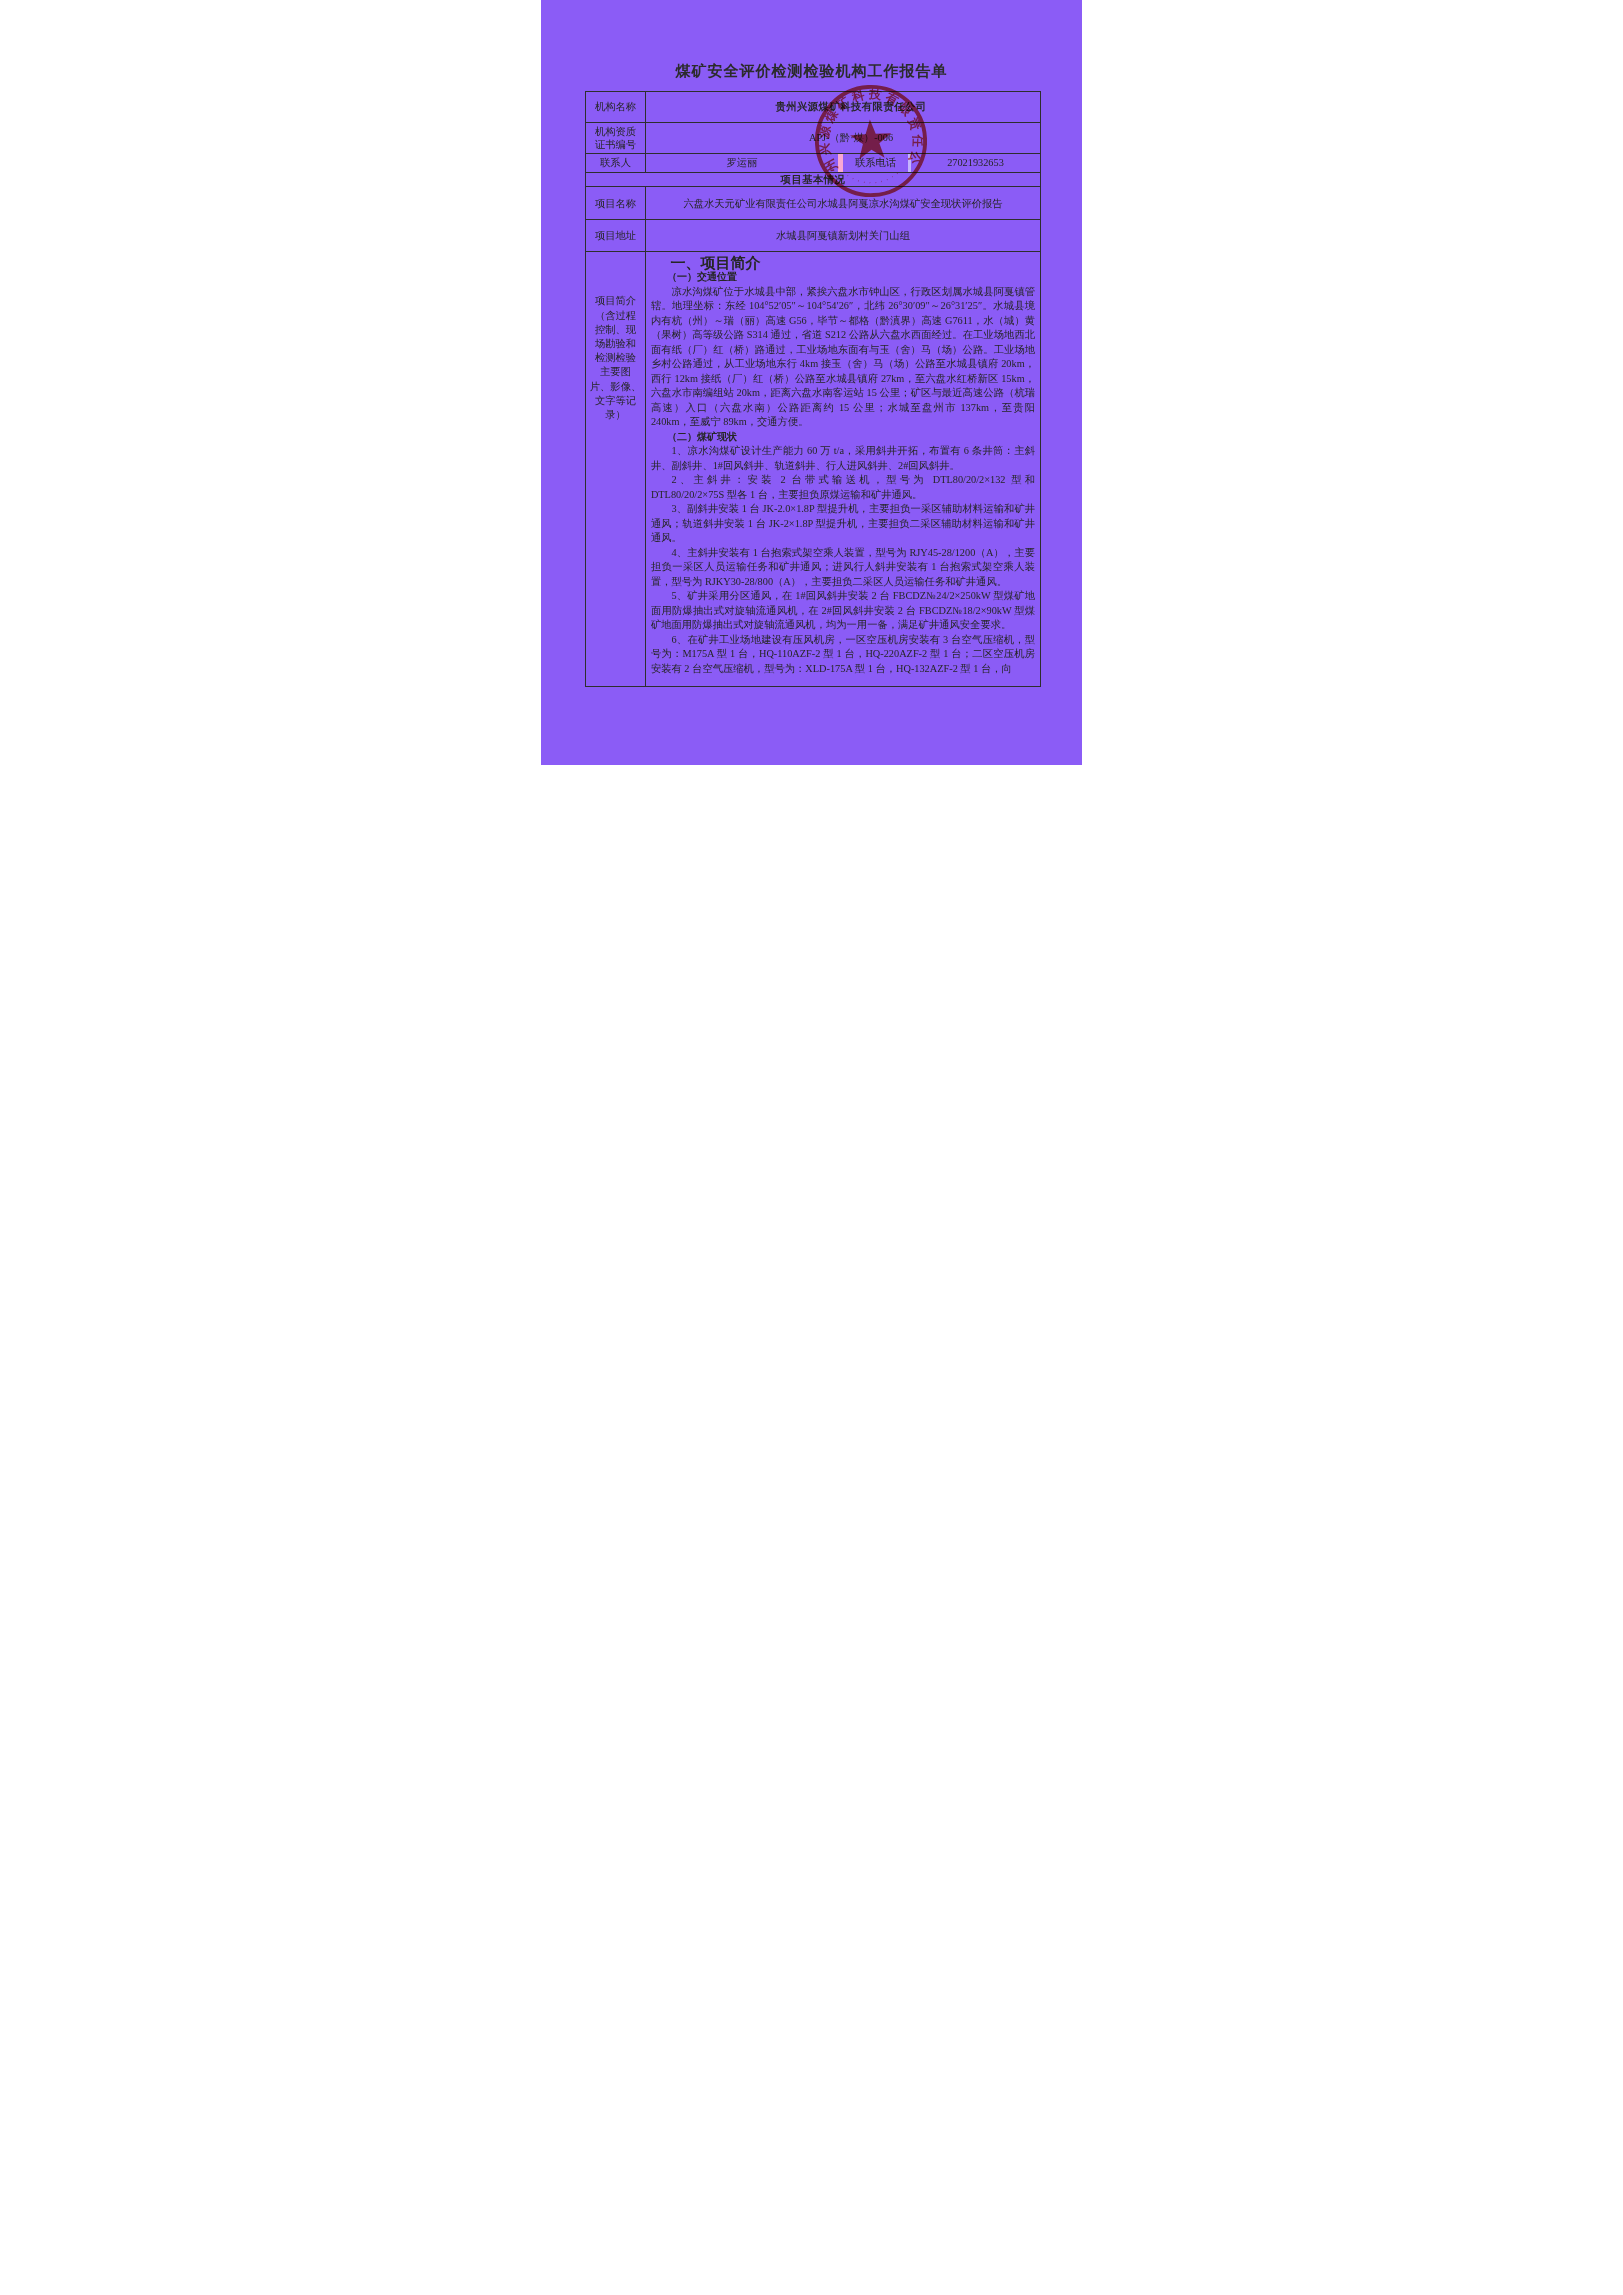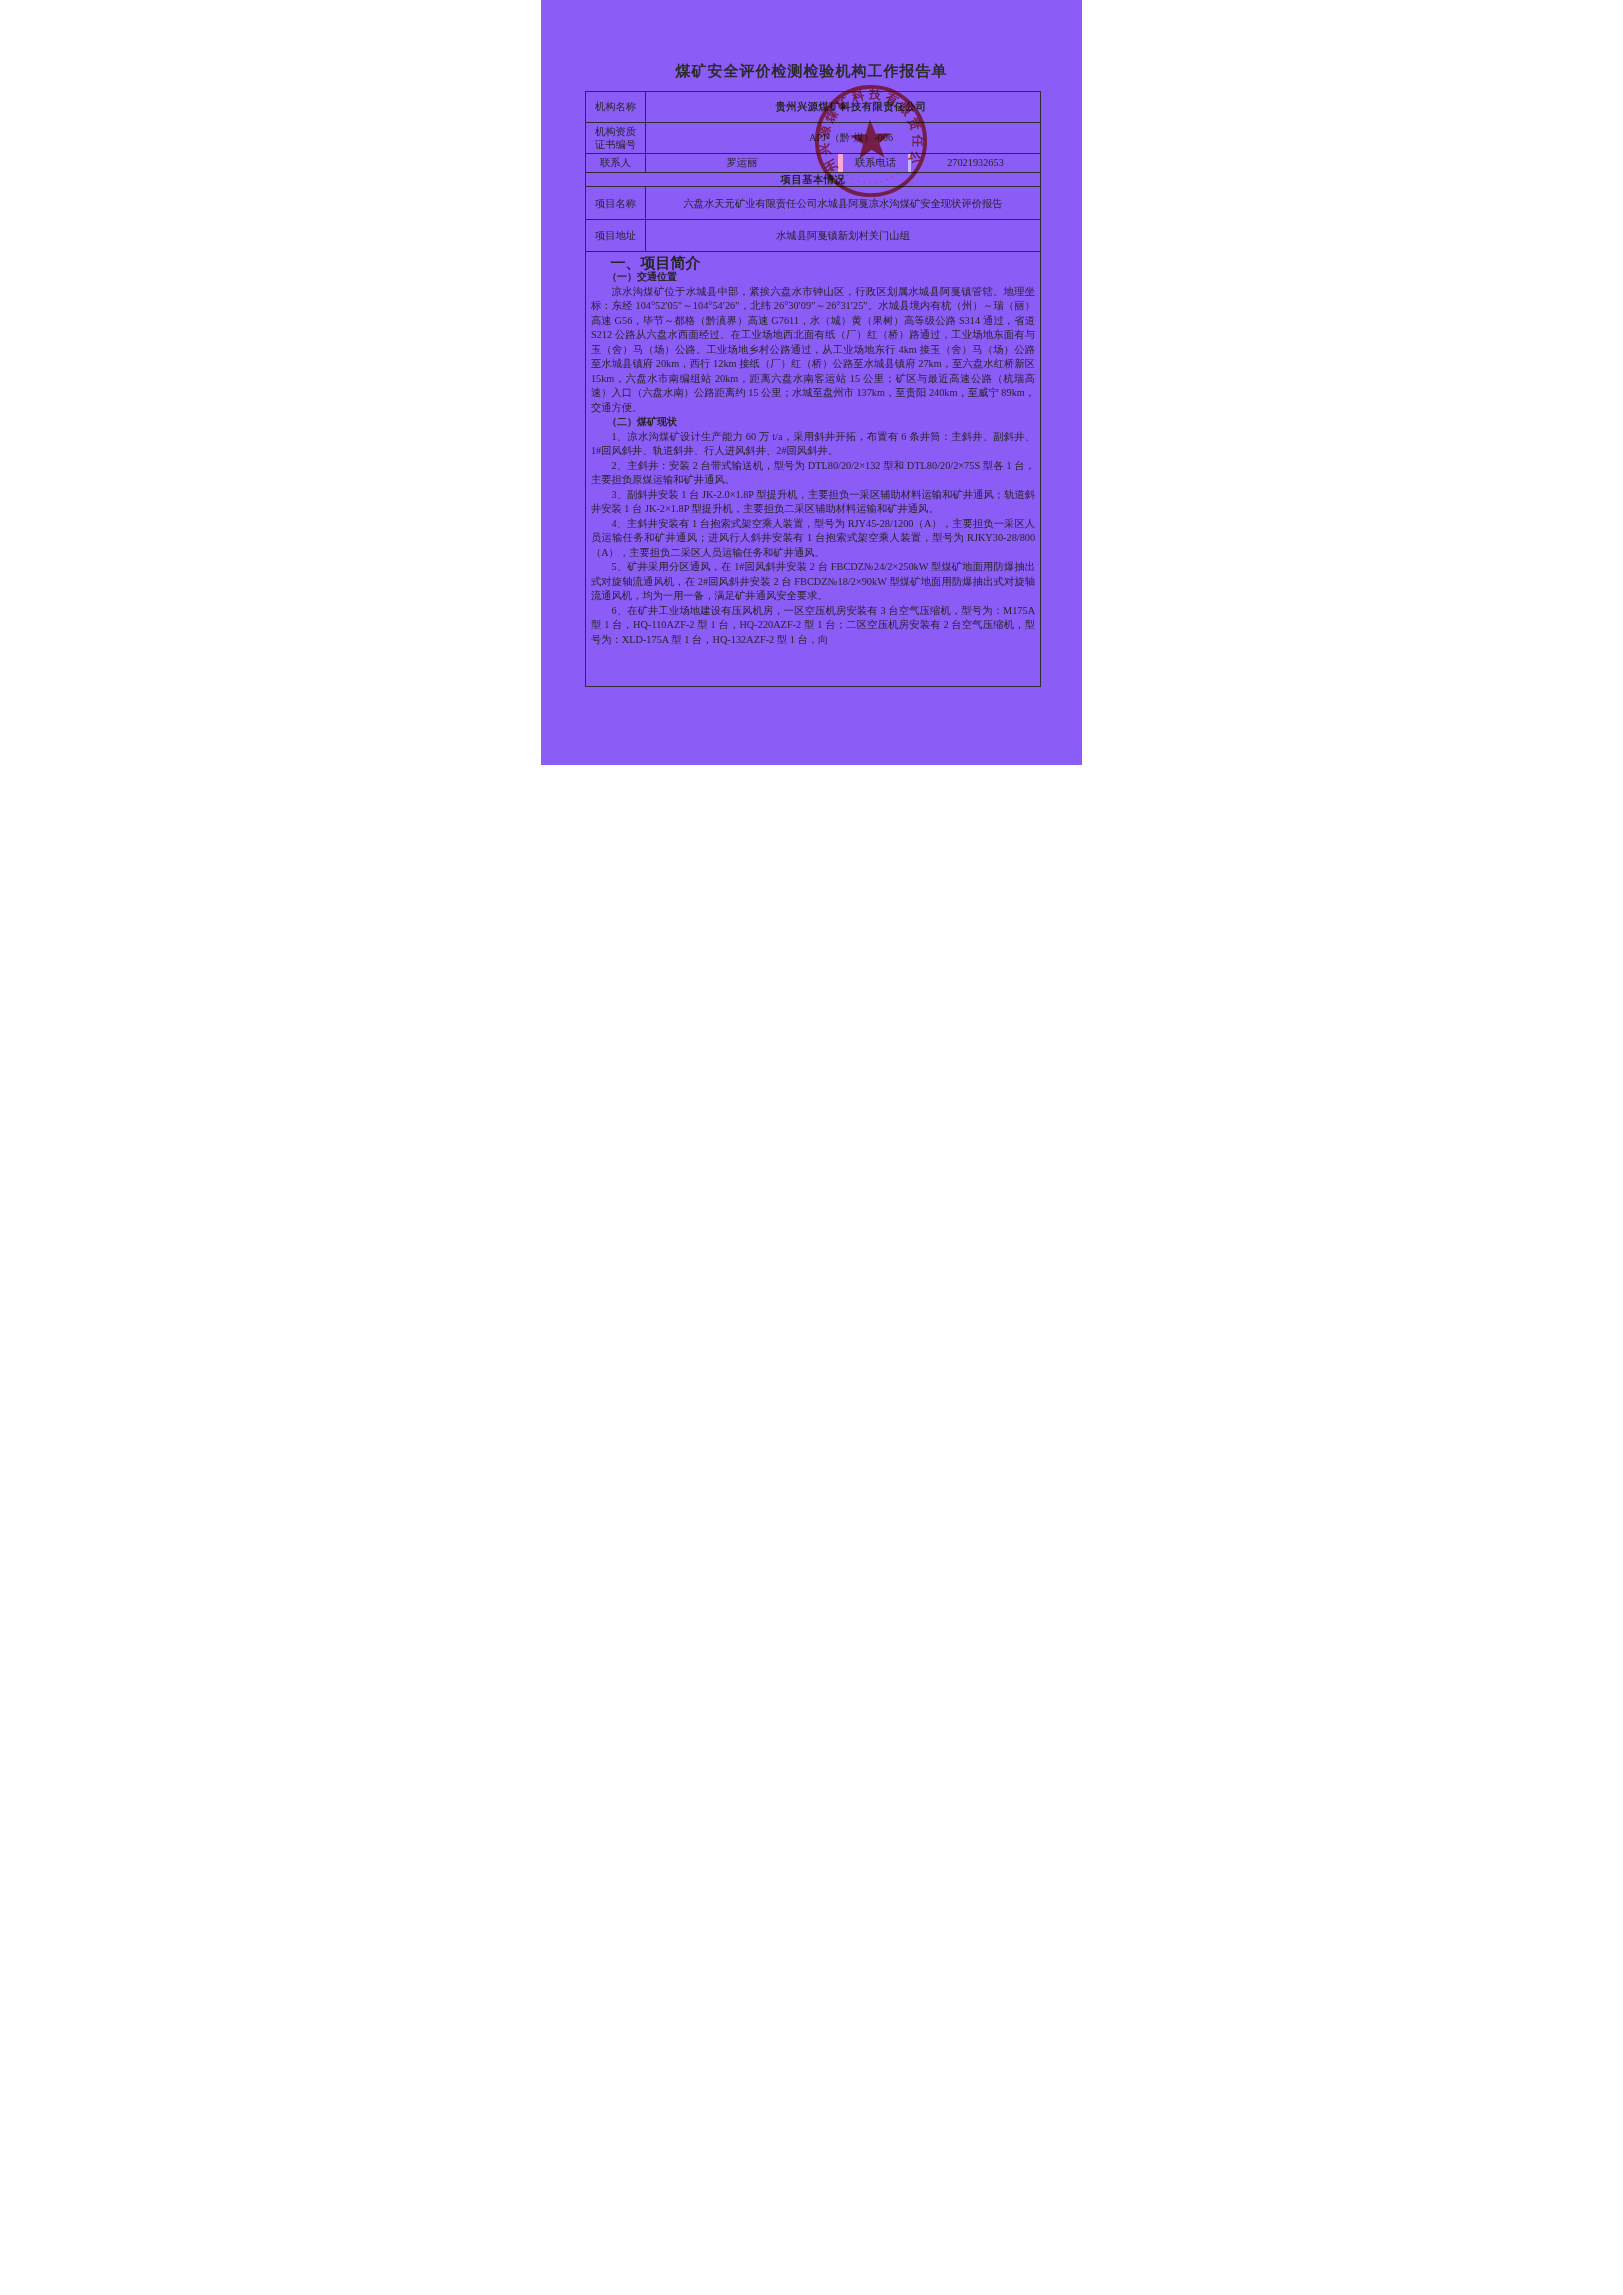--- a/index.html
+++ b/index.html
@@ -151,20 +151,29 @@
       <div class="cell label-col">项目名称</div>
       <div class="cell value-col">六盘水天元矿业有限责任公司水城县阿戛凉水沟煤矿安全现状评价报告</div>
     </div>
 
     <div class="t-row h-66">
       <div class="cell label-col">项目地址</div>
       <div class="cell value-col">水城县阿戛镇新划村关门山组</div>
     </div>
 
     <div class="t-row">
+      <div class="cell label-col intro-label">项目简介
+（含过程
+控制、现
+场勘验和
+检测检验
+主要图
+片、影像、
+文字等记
+录）</div>
       <div class="intro-content">
         <p class="body-heading">一、项目简介</p>
         <p class="body-subheading">（一）交通位置</p>
         <p class="body-para">凉水沟煤矿位于水城县中部，紧挨六盘水市钟山区，行政区划属水城县阿戛镇管辖。地理坐标：东经 104°52′05″～104°54′26″，北纬 26°30′09″～26°31′25″。水城县境内有杭（州）～瑞（丽）高速 G56，毕节～都格（黔滇界）高速 G7611，水（城）黄（果树）高等级公路 S314 通过，省道 S212 公路从六盘水西面经过。在工业场地西北面有纸（厂）红（桥）路通过，工业场地东面有与玉（舍）马（场）公路。工业场地乡村公路通过，从工业场地东行 4km 接玉（舍）马（场）公路至水城县镇府 20km，西行 12km 接纸（厂）红（桥）公路至水城县镇府 27km，至六盘水红桥新区 15km，六盘水市南编组站 20km，距离六盘水南客运站 15 公里；矿区与最近高速公路（杭瑞高速）入口（六盘水南）公路距离约 15 公里；水城至盘州市 137km，至贵阳 240km，至威宁 89km，交通方便。</p>
         <p class="body-subheading">（二）煤矿现状</p>
         <p class="body-para">1、凉水沟煤矿设计生产能力 60 万 t/a，采用斜井开拓，布置有 6 条井筒：主斜井、副斜井、1#回风斜井、轨道斜井、行人进风斜井、2#回风斜井。</p>
         <p class="body-para">2、主斜井：安装 2 台带式输送机，型号为 DTL80/20/2×132 型和 DTL80/20/2×75S 型各 1 台，主要担负原煤运输和矿井通风。</p>
         <p class="body-para">3、副斜井安装 1 台 JK-2.0×1.8P 型提升机，主要担负一采区辅助材料运输和矿井通风；轨道斜井安装 1 台 JK-2×1.8P 型提升机，主要担负二采区辅助材料运输和矿井通风。</p>
         <p class="body-para">4、主斜井安装有 1 台抱索式架空乘人装置，型号为 RJY45-28/1200（A），主要担负一采区人员运输任务和矿井通风；进风行人斜井安装有 1 台抱索式架空乘人装置，型号为 RJKY30-28/800（A），主要担负二采区人员运输任务和矿井通风。</p>
         <p class="body-para">5、矿井采用分区通风，在 1#回风斜井安装 2 台 FBCDZ№24/2×250kW 型煤矿地面用防爆抽出式对旋轴流通风机，在 2#回风斜井安装 2 台 FBCDZ№18/2×90kW 型煤矿地面用防爆抽出式对旋轴流通风机，均为一用一备，满足矿井通风安全要求。</p>

